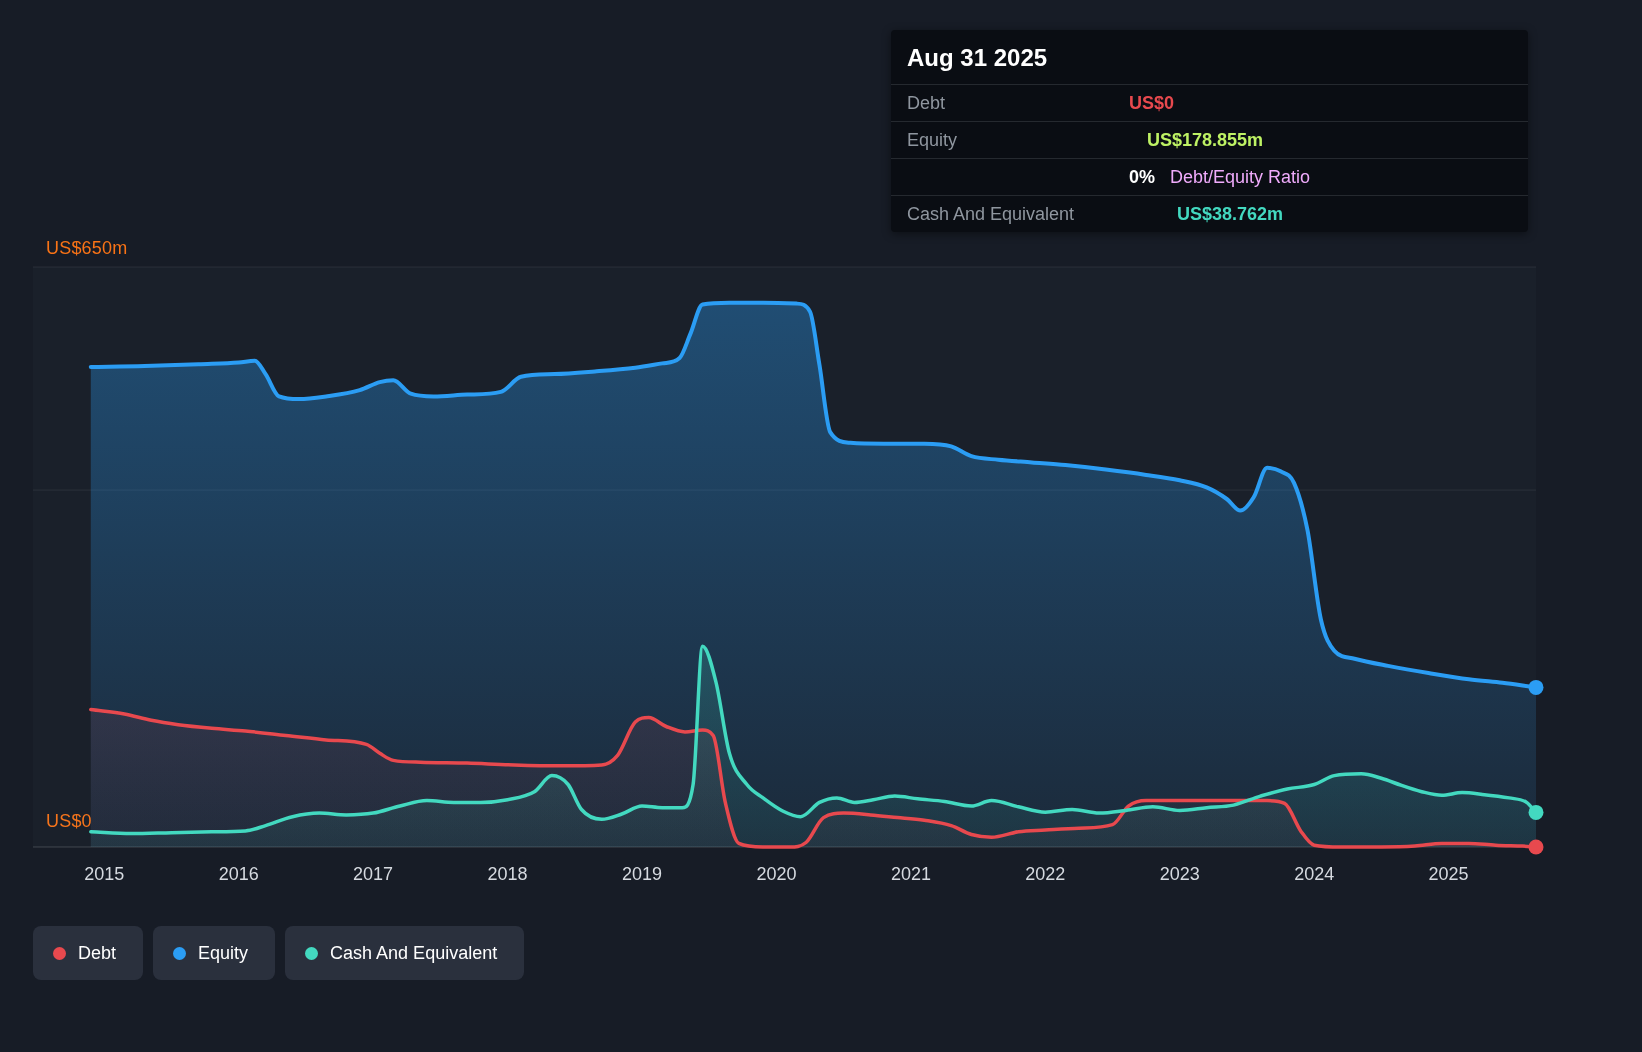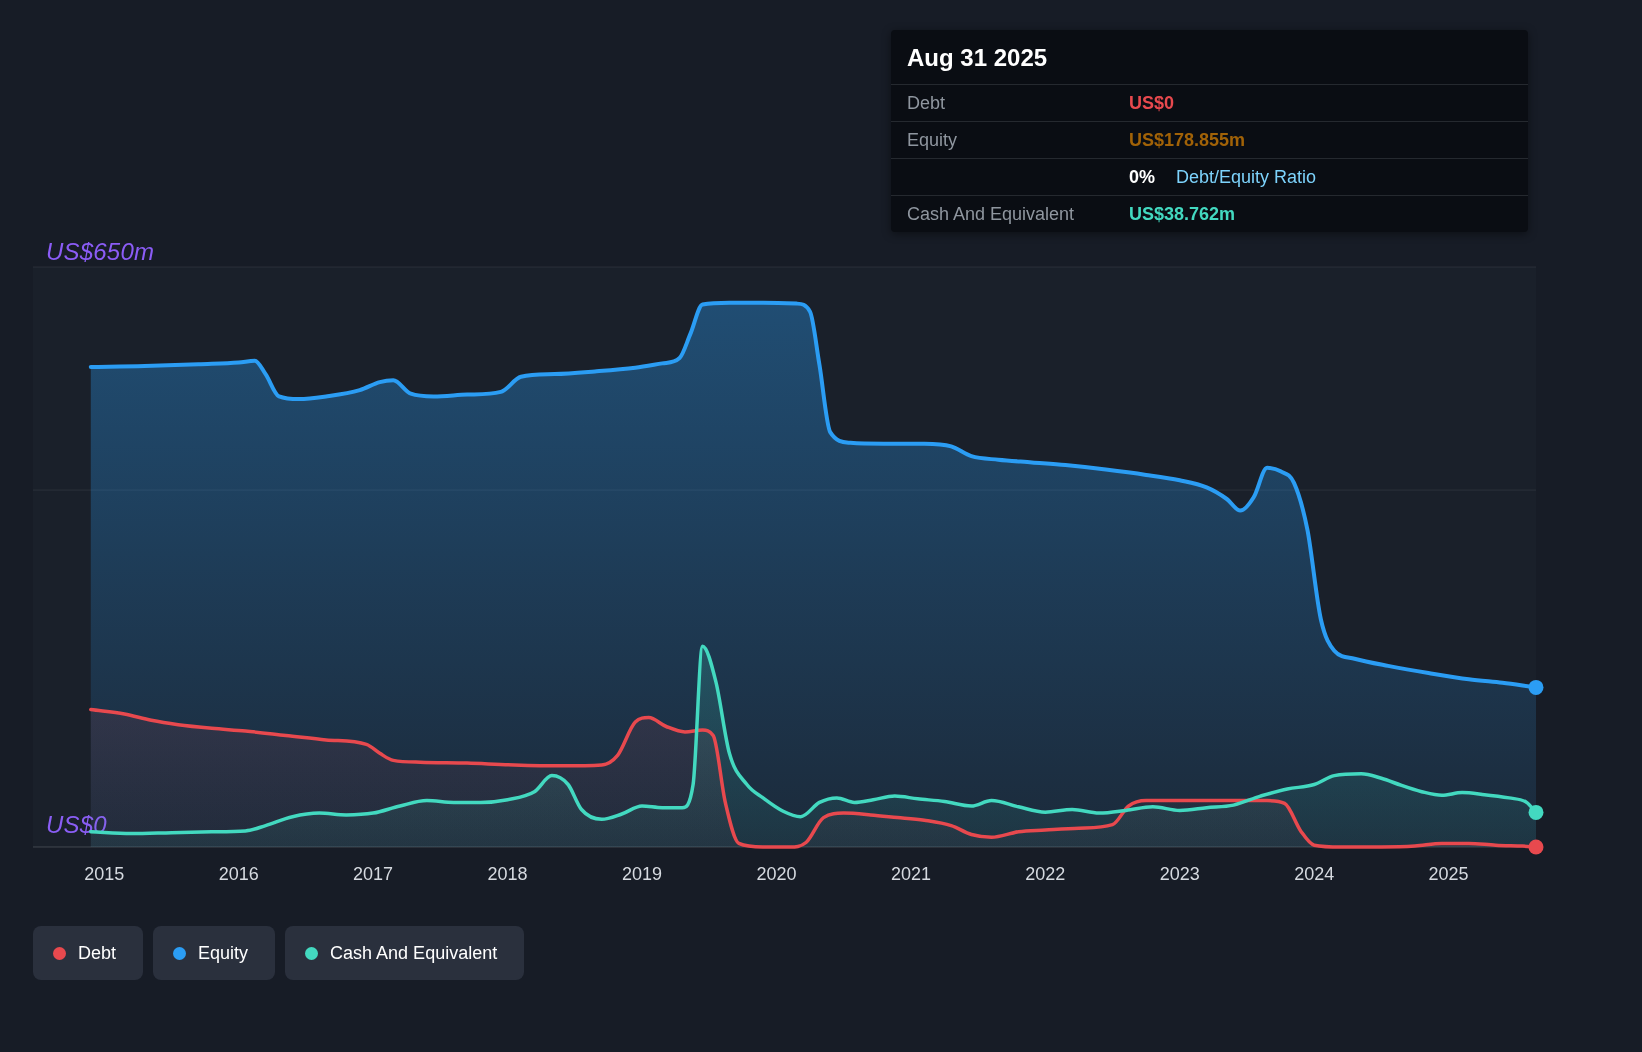--- a/index.html
+++ b/index.html
@@ -3,36 +3,36 @@
 <meta charset="utf-8">
 <style>
   html,body{margin:0;padding:0;background:#171c26;}
   .stage{
     position:relative;width:1642px;height:1052px;overflow:hidden;
     background:#171c26;font-family:"Liberation Sans",sans-serif;
     -webkit-font-smoothing:antialiased;
   }
   #chart{position:absolute;left:0;top:0;display:block;}
   text.tick{font-family:"Liberation Sans",sans-serif;font-size:18px;fill:#d6dae0;}
-  .y-label{position:absolute;color:#8b5cf6;font-size:24px;letter-spacing:.2px;font-style:italic;}
+  .y-label{position:absolute;color:#f97316;font-size:18px;letter-spacing:.2px;}
   .y-label.top{left:46px;top:238px;}
   .y-label.bottom{left:46px;top:811px;}
 
   
   .tooltip{
     position:absolute;left:891px;top:30px;width:637px;
     background:#0a0d13;border-radius:4px;color:#fff;z-index:5;
     box-shadow:0 2px 10px rgba(0,0,0,.45);
   }
   .tt-title{font-size:24px;font-weight:bold;padding:14px 16px 12px;}
   .tt-row{display:flex;align-items:center;padding:7px 16px;border-top:1px solid #25292f;font-size:18px;line-height:22px;}
   .tt-label{width:222px;color:#8f969f;flex:0 0 auto;}
   .tt-value{font-weight:bold;}
   .tt-ratio-bold{font-weight:bold;color:#ffffff;}
-  .tt-ratio-rest{color:#7dd3fc;margin-left:21px;}
+  .tt-ratio-rest{color:#f0abfc;margin-left:15px;}
 
   
   .legend{position:absolute;left:33px;top:926px;display:flex;gap:10px;}
   .legend-chip{
     display:flex;align-items:center;height:54px;padding:0 27px 0 20px;
     background:#2a303d;border-radius:8px;cursor:pointer;user-select:none;
   }
   .legend-dot{width:13px;height:13px;border-radius:50%;margin-right:12px;flex:0 0 auto;}
   .legend-label{color:#ffffff;font-size:18px;}
 </style>
@@ -88,32 +88,32 @@
   <div class="tooltip">
     <div class="tt-title">Aug 31 2025</div>
 
     <div class="tt-row">
       <span class="tt-label">Debt</span>
       <span class="tt-value" style="color: rgb(232, 73, 78);">US$0</span>
     </div>
 
     <div class="tt-row">
       <span class="tt-label">Equity</span>
-      <span class="tt-value" style="color: #a16207;">US$178.855m</span>
+      <span class="tt-value" style="color: #bef264; margin-left: 18px;">US$178.855m</span>
     </div>
 
     <div class="tt-row">
       <span class="tt-label"></span>
       <span class="tt-ratio-bold">0%</span>
       <span class="tt-ratio-rest">Debt/Equity Ratio</span>
     </div>
 
     <div class="tt-row">
       <span class="tt-label">Cash And Equivalent</span>
-      <span class="tt-value" style="color: rgb(67, 217, 192);">US$38.762m</span>
+      <span class="tt-value" style="color: rgb(67, 217, 192); margin-left: 48px;">US$38.762m</span>
     </div>
   </div>
 
   <div class="legend">
     <div class="legend-chip">
       <span class="legend-dot" style="background-color: rgb(232, 73, 78);"></span>
       <span class="legend-label">Debt</span>
     </div>
     <div class="legend-chip">
       <span class="legend-dot" style="background-color: rgb(43, 157, 244);"></span>

